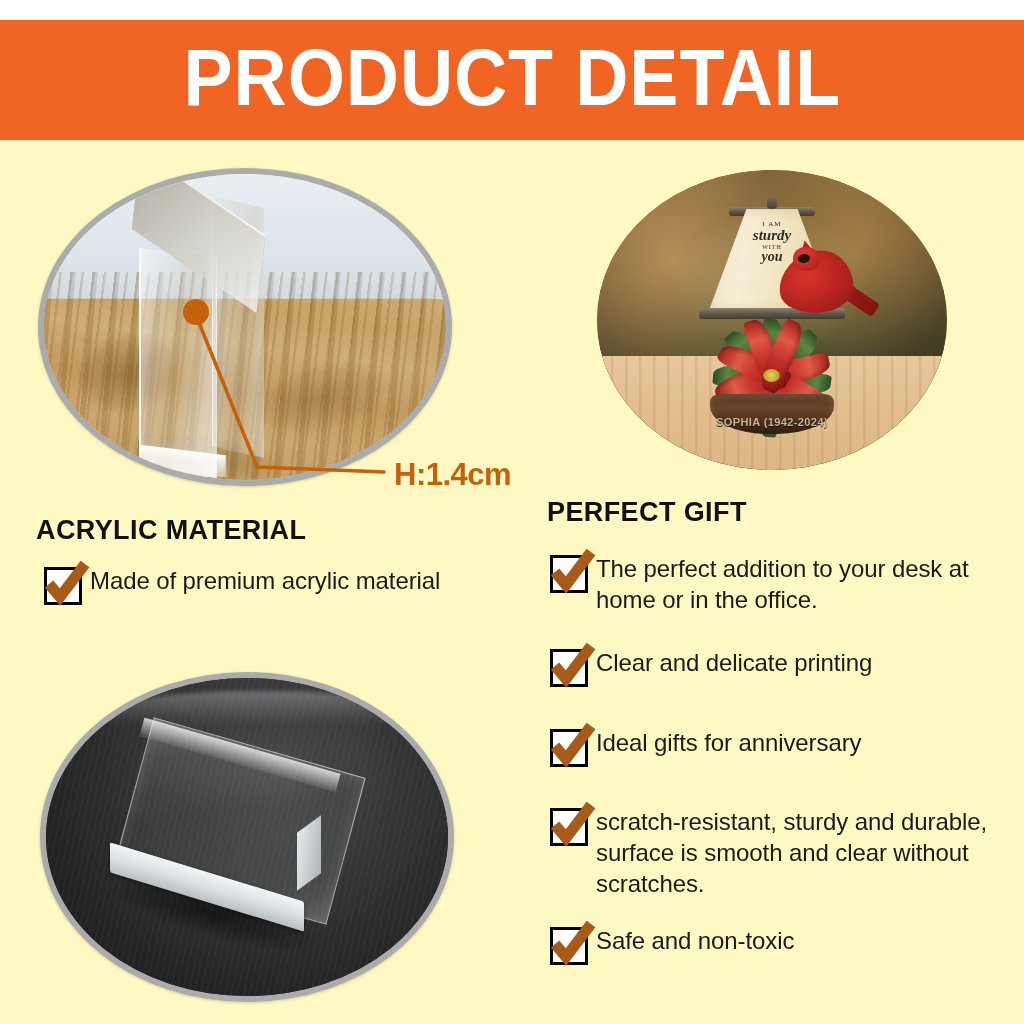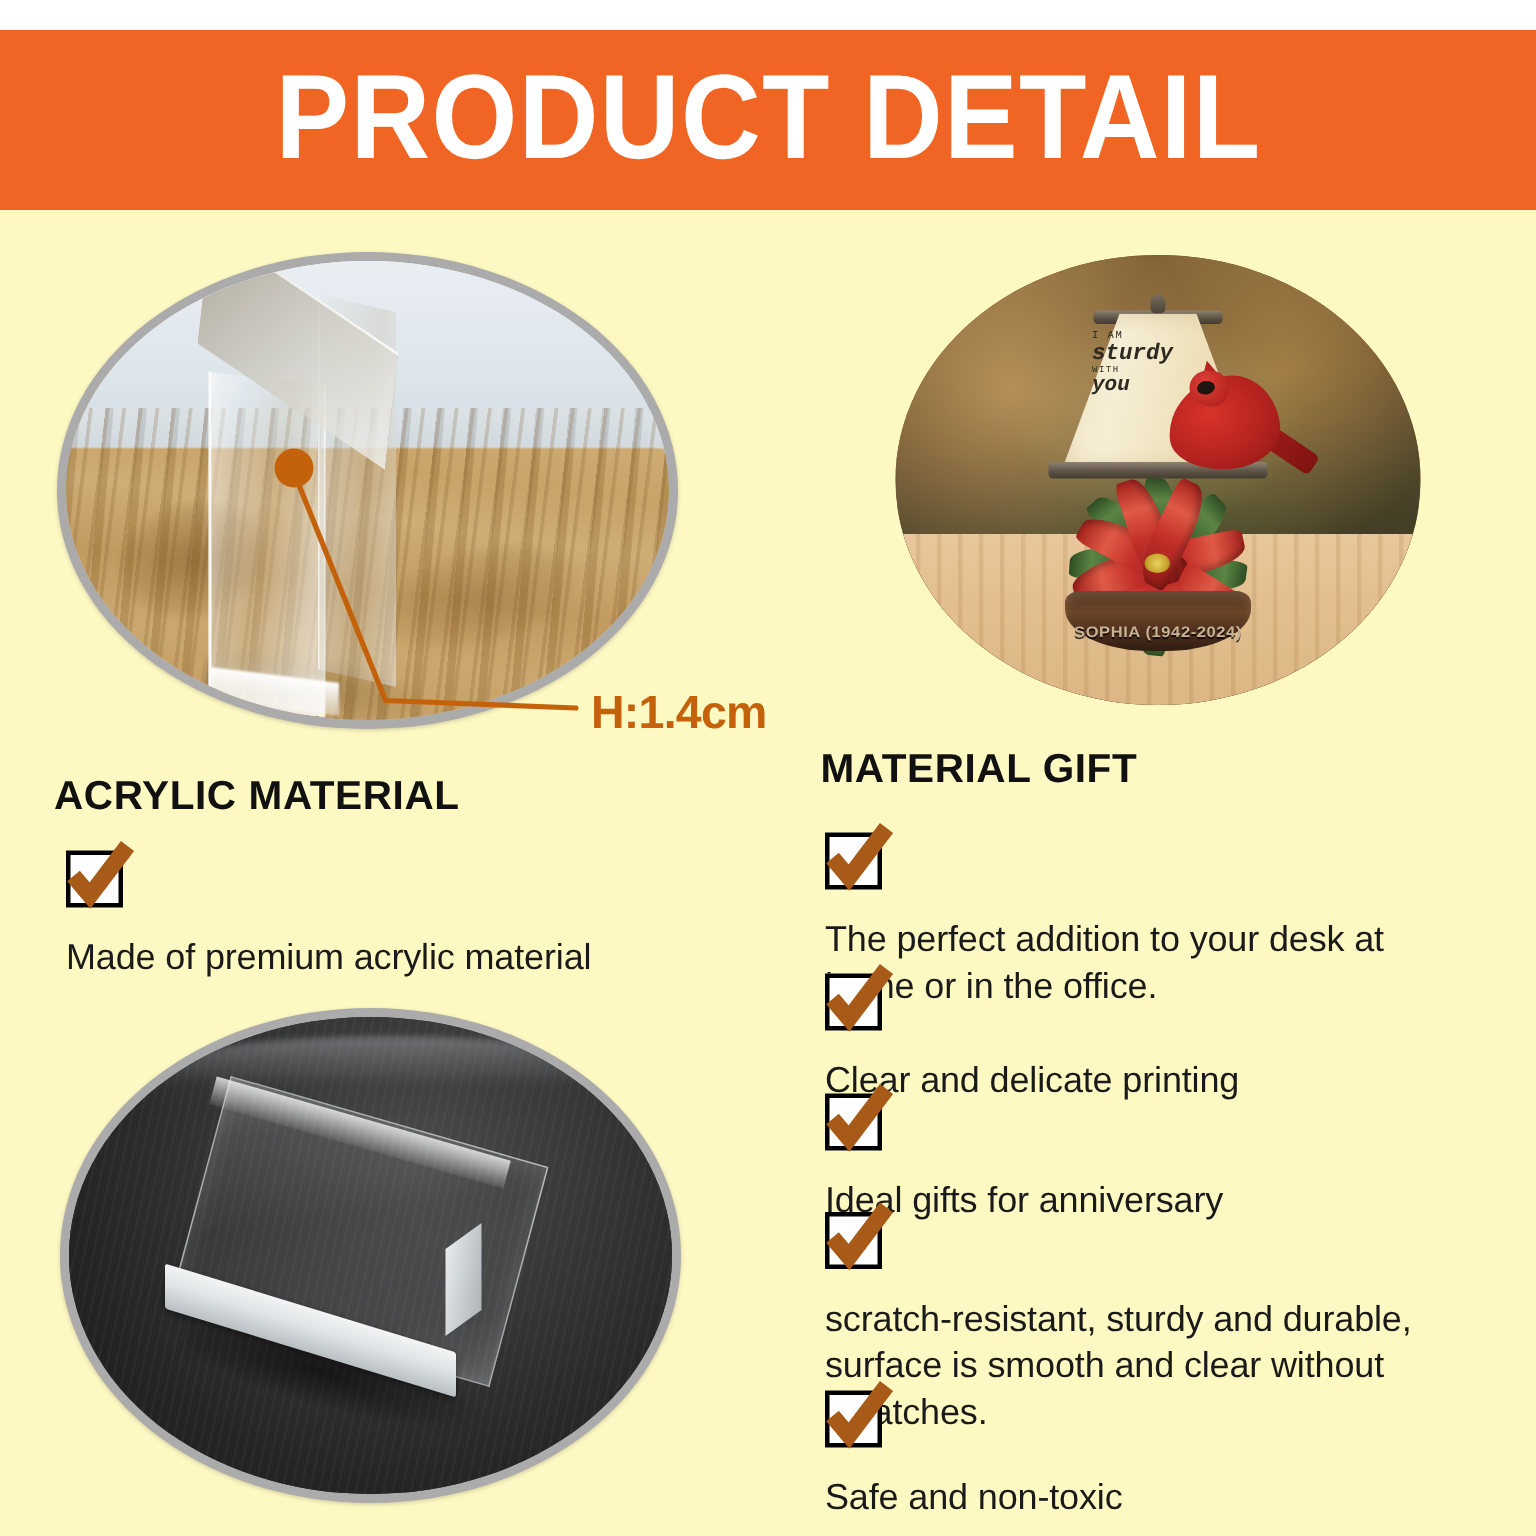--- a/index.html
+++ b/index.html
@@ -173,22 +173,22 @@
   }
   .shade-rim.bottom { top: calc(13% + 99px); }
   .shade-rim.top { top: calc(13% - 2px); width: 86px; margin-left: -43px; height: 9px; }
   .shade-finial {
     position: absolute; left: 50%; top: calc(13% - 13px); margin-left: -5px;
     width: 10px; height: 13px; border-radius: 50% 50% 30% 30%;
     background: linear-gradient(#7a6e5c, #4a4236);
   }
   .shade-text {
     position: absolute; left: 50%; top: 17%; margin-left: -44px;
-    width: 88px; color: #2e2a22;
-    font-family: Liberation Mono, monospace;
+    width: 88px; text-align: center; color: #2e2a22;
+    font-family: Liberation Serif, serif;
     line-height: 1.05;
   }
   .shade-text .l1 { font-size: 7px; letter-spacing: 1px; }
   .shade-text .l2 { font-size: 15px; font-style: italic; font-weight: bold; }
   .shade-text .l3 { font-size: 6px; letter-spacing: 1px; }
   .shade-text .l4 { font-size: 14px; font-style: italic; font-weight: bold; }
   .cardinal {
     position: absolute; left: 52%; top: 27%;
     width: 74px; height: 62px;
     background: radial-gradient(ellipse at 38% 40%, #d8332c 0%, #b5231f 55%, #8d1714 100%);
@@ -351,22 +351,21 @@
     letter-spacing: 0.4px;
     white-space: nowrap;
   }
   #title-acrylic { left: 36px; top: 495px; }
   #title-gift    { left: 547px; top: 477px; }
 
   .check-item {
     position: absolute;
     display: flex;
     align-items: flex-start;
-    gap: 18px;
-    flex-direction: column;
+    gap: 8px;
   }
   .checkbox {
     position: relative;
     flex: 0 0 auto;
     width: 38px; height: 38px;
     border: 3px solid #000000;
     background: #ffffff;
     margin-top: 2px;
   }
   .checkbox svg { position: absolute; left: -7px; top: -12px; width: 52px; height: 52px; overflow: visible; }
@@ -475,21 +474,21 @@
 
   <div class="check-item" id="item-acrylic-1">
     <span class="checkbox">
       <svg viewBox="0 0 52 52" aria-hidden="true">
         <path d="M9 26 L20 39 L45 6" fill="none" stroke="#A85A18" stroke-width="11" stroke-linecap="butt" stroke-linejoin="miter"></path>
       </svg>
     </span>
     <span class="check-text">Made of premium acrylic material</span>
   </div>
 
-  <div class="section-title" id="title-gift">MATERIAL GIFT</div>
+  <div class="section-title" id="title-gift">PERFECT GIFT</div>
 
   <div class="check-item" id="gift-item-0">
     <span class="checkbox">
       <svg viewBox="0 0 52 52" aria-hidden="true">
         <path d="M9 26 L20 39 L45 6" fill="none" stroke="#A85A18" stroke-width="11" stroke-linecap="butt" stroke-linejoin="miter"></path>
       </svg>
     </span>
     <span class="check-text">The perfect addition to your desk at home or in the office.</span>
   </div>
 

